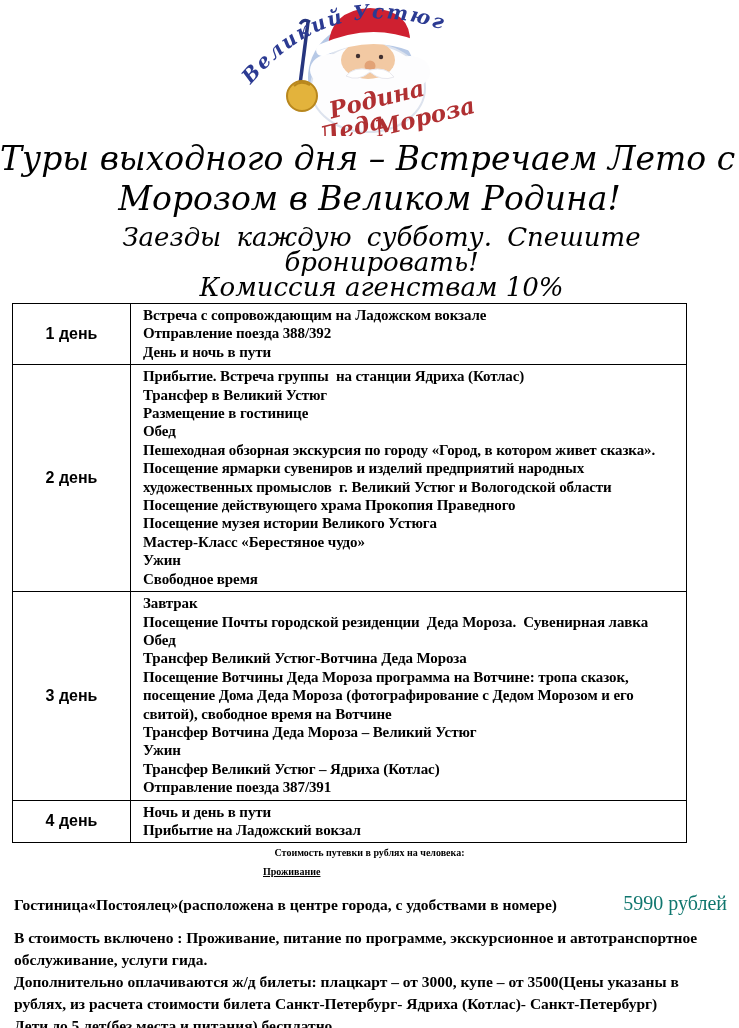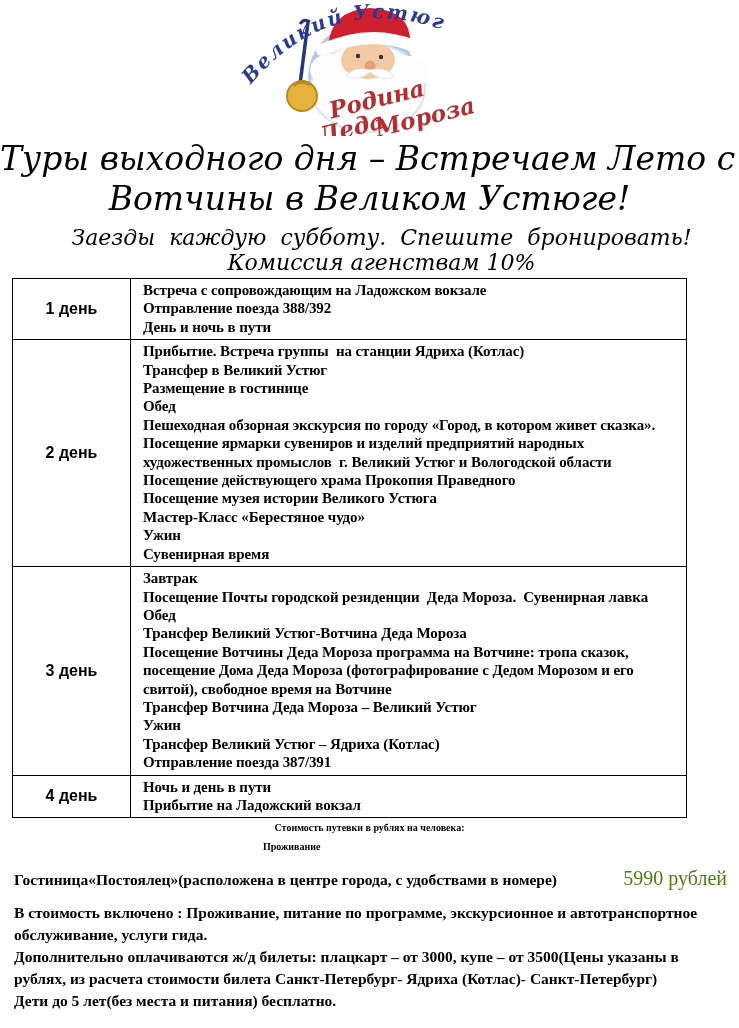--- a/index.html
+++ b/index.html
@@ -20,21 +20,21 @@
     line-height: 40px;
     color: #000;
   }
   .title .t-line { white-space: nowrap; }
 
   
   .subtitle {
     text-align: center;
     font-family: "DejaVu Serif", serif;
     font-style: italic;
-    font-size: 22px;
+    font-size: 26px;
     line-height: 25px;
     margin-top: 6px;
     padding-left: 24px;
   }
   .subtitle .s1 { word-spacing: 7px; }
 
   
   table.itinerary {
     border-collapse: collapse;
     margin: 3px 0 0 12px;
@@ -58,32 +58,32 @@
     font-size: 15px;
     line-height: 18.4px;
     font-family: "Liberation Serif", serif;
     letter-spacing: -0.1px;
   }
   .item-line { white-space: pre-wrap; }
 
   
   .pricing { font-weight: bold; font-size: 10px; line-height: 19px; }
   .pricing-heading { text-align: center; }
-  .pricing-sub { margin-left: 263px; }
+  .pricing-sub { margin-left: 263px; text-decoration: underline; }
   .hotel-row {
     margin: 11px 12px 12px 14px;
     display: flex;
     align-items: baseline;
     justify-content: space-between;
   }
   .hotel-name { font-weight: bold; font-size: 15.5px; white-space: pre-wrap; }
   .hotel-price {
     font-weight: normal;
     font-size: 20px;
-    color: #4d7c0f;
+    color: #0f766e;
     white-space: nowrap;
     padding-left: 10px;
     text-align: right;
   }
 
   
   .notes { margin: 4px 12px 16px 14px; font-weight: bold; font-size: 15.5px; line-height: 22px; }
   .note-line { white-space: pre-wrap; }
 </style>
 </head>
@@ -134,21 +134,21 @@
     <g transform="rotate(-14 165 112)" font-family="DejaVu Serif, serif" font-style="italic" font-weight="bold" fill="#b03032">
       <text id="script-line-0" x="98" y="102" font-size="23">Родина</text>
       <text id="script-line-1" x="82" y="124" font-size="23">Деда</text>
       <text id="script-line-2" x="138" y="131" font-size="23">Мороза</text>
     </g>
   </svg>
 </div>
 
 <div class="title">
   <div class="t-line">Туры выходного дня – Встречаем Лето с Дедом</div>
-  <div class="t-line">Вотчины в Великом Устюге!</div>
+  <div class="t-line">Морозом в Великом Родина!</div>
 </div>
 
 <div class="subtitle">
   <div class="s1">Заезды каждую субботу. Спешите бронировать!</div>
   <div class="s2">Комиссия агенствам 10%</div>
 </div>
 
 <table class="itinerary">
   <tbody>
       <tr>
@@ -165,21 +165,21 @@
           <div class="item-line">Прибытие. Встреча группы  на станции Ядриха (Котлас)</div>
           <div class="item-line">Трансфер в Великий Устюг</div>
           <div class="item-line">Размещение в гостинице</div>
           <div class="item-line">Обед</div>
           <div class="item-line">Пешеходная обзорная экскурсия по городу «Город, в котором живет сказка».</div>
           <div class="item-line">Посещение ярмарки сувениров и изделий предприятий народных художественных промыслов  г. Великий Устюг и Вологодской области</div>
           <div class="item-line">Посещение действующего храма Прокопия Праведного</div>
           <div class="item-line">Посещение музея истории Великого Устюга</div>
           <div class="item-line">Мастер-Класс «Берестяное чудо»</div>
           <div class="item-line">Ужин</div>
-          <div class="item-line">Сувенирная время</div>
+          <div class="item-line">Свободное время</div>
         </td>
       </tr>
       <tr>
         <td class="day-cell">3 день</td>
         <td class="items-cell">
           <div class="item-line">Завтрак</div>
           <div class="item-line">Посещение Почты городской резиденции  Деда Мороза.  Сувенирная лавка</div>
           <div class="item-line">Обед</div>
           <div class="item-line">Трансфер Великий Устюг-Вотчина Деда Мороза</div>
           <div class="item-line">Посещение Вотчины Деда Мороза программа на Вотчине: тропа сказок, посещение Дома Деда Мороза (фотографирование с Дедом Морозом и его свитой), свободное время на Вотчине</div>

